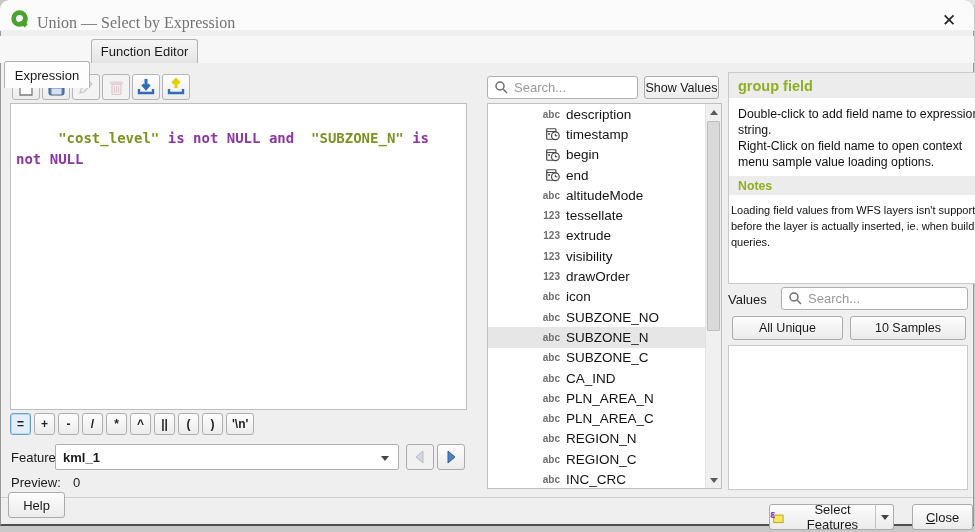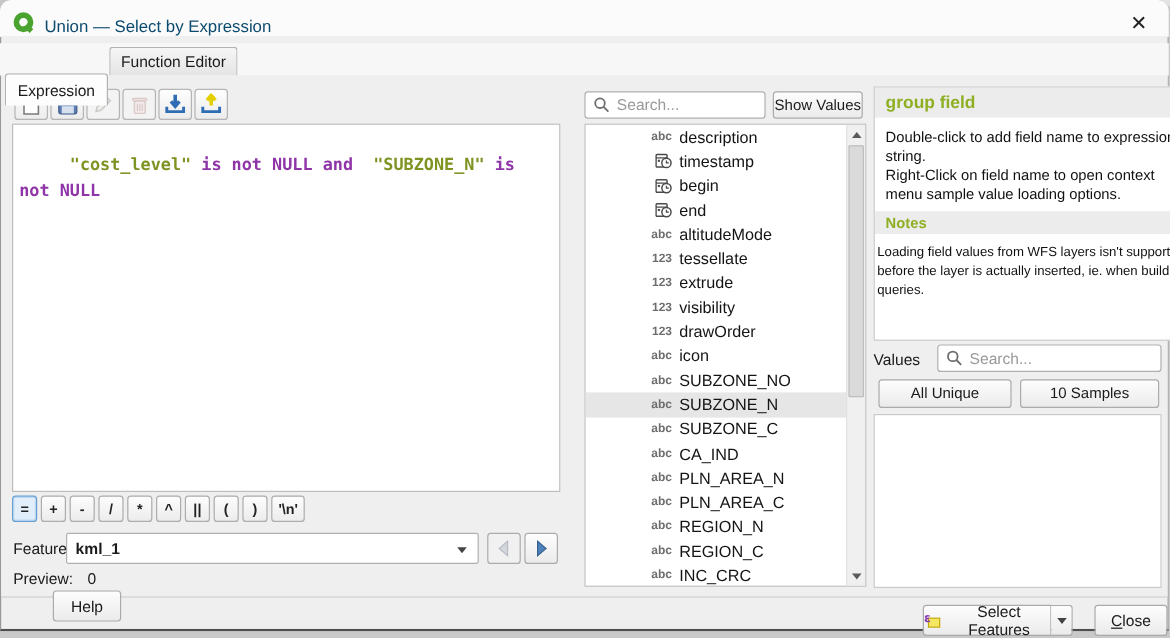--- a/index.html
+++ b/index.html
@@ -11,21 +11,21 @@
   .bg-strip { position:absolute; left:0; top:0; width:975px; height:5px;
     background:linear-gradient(90deg,#c6c6c6 0 63%,#e3e3e3 63% 100%); }
   .bg-strip i { position:absolute; top:0; width:1px; height:5px; background:#9f9f9f; }
 
   
   .dialog { position:absolute; left:0; top:4; width:974px; height:526px;
     background:#efefef; border:1px solid #989898; border-bottom:2px solid #4f4f4f;
     border-radius:9px 9px 0 0; }
   .titlebar { position:absolute; left:0; top:4; width:974px; height:31px;
     background:#fbfbfc; border-radius:9px 9px 0 0; border-bottom:1px solid #f0f0f0; }
-  .title-text { position:absolute; left:37px; top:14px; font-size:14px; color:#0c4a6e; }
+  .title-text { position:absolute; left:37px; top:14px; font-size:16px; color:#737373;font-family:Liberation Serif, serif; }
   .qgis-logo { position:absolute; left:11px; top:10px; width:19px; height:19px; }
   .close-x { position:absolute; right:14px; top:9px; width:22px; height:22px; border:none;
     background:transparent; font-size:17px; line-height:20px; color:#222; cursor:pointer; font-family:"DejaVu Sans",sans-serif; }
 
   
   .tabbar { position:absolute; left:0; top:36px; width:974px; height:27px; background:#f7f7f7; }
   .tab { position:absolute; top:3px; height:24px; border:1px solid #b2b2b2; border-bottom:none;
     border-radius:3px 3px 0 0; background:linear-gradient(#f6f6f6,#e4e4e4);
     font-size:13px; text-align:center; padding-top:4px; cursor:pointer; }
   .tab.active { top:1px; height:27px; background:#fdfdfd; padding-top:6px; z-index:2; }
@@ -112,21 +112,21 @@
   .values-search input { position:absolute; left:26px; top:1px; width:155px; height:19px; border:none; outline:none;
     font-family:inherit; font-size:13px; color:#333; background:transparent; }
   .values-search input::placeholder { color:#9a9a9a; }
   .all-unique-btn { position:absolute; left:732px; top:316px; width:111px; height:24px; }
   .samples-btn { position:absolute; left:850px; top:316px; width:116px; height:24px; }
   .values-list { position:absolute; left:728px; top:345px; width:240px; height:145px; background:#fff;
     border:1px solid #c9c9c9; }
 
   
   .footer-line { position:absolute; left:1px; top:497px; width:972px; height:1px; background:#cfcfcf; }
-  .help-btn { position:absolute; left:8px; top:492px; width:57px; height:26px; font-size:13px;margin-left:36px; }
+  .help-btn { position:absolute; left:8px; top:492px; width:57px; height:26px; font-size:13px; }
   .select-features-btn { position:absolute; left:769px; top:504px; width:107px; height:26px;
     display:flex; align-items:center; justify-content:center; gap:5px; font-size:13px;
     border-radius:3px 0 0 3px; }
   .sf-arrow-btn { position:absolute; left:875px; top:504px; width:19px; height:26px;
     border-left:1px solid #c2c2c2; border-radius:0 3px 3px 0;
     display:flex; align-items:center; justify-content:center; }
   .close-btn { position:absolute; left:912px; top:504px; width:61px; height:26px; font-size:13px; }
   .close-btn span { display:block; }
   .close-btn span::first-letter { text-decoration:underline; }
 </style>

